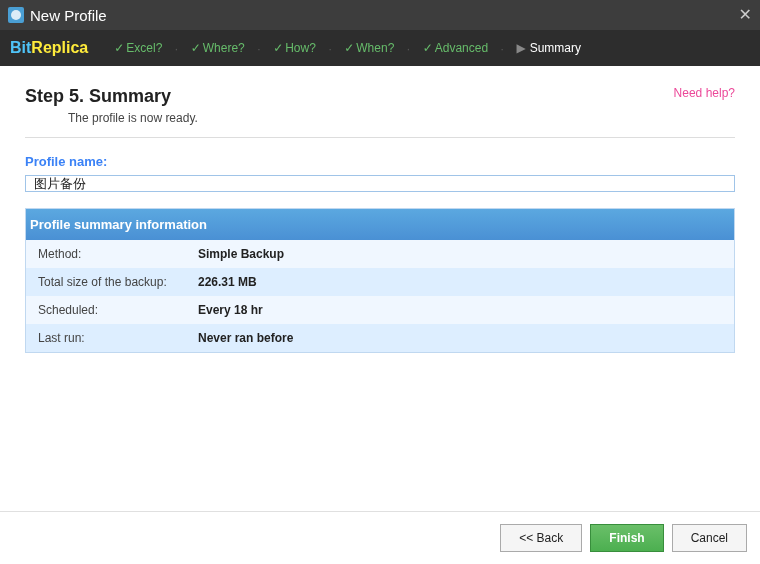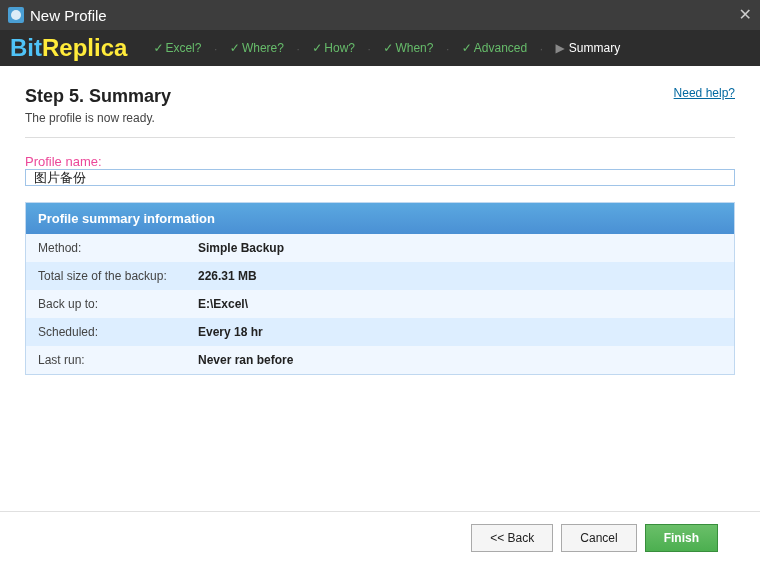--- a/index.html
+++ b/index.html
@@ -19,72 +19,72 @@
 
     
     .nav-bar {
       background: #2d2d2d;
       height: 36px;
       display: flex;
       align-items: center;
       padding: 0 10px;
       gap: 0;
     }
-    .nav-brand { color: #4fc3f7; font-size: 24px; font-weight: bold; margin-right: 20px; }
+    .nav-brand { color: #4fc3f7; font-size: 16px; font-weight: bold; margin-right: 20px; }
     .nav-brand span { color: #ffeb3b; }
     .nav-steps { display: flex; align-items: center; gap: 4px; }
     .nav-step { color: #aaaaaa; font-size: 12px; display: flex; align-items: center; gap: 2px; padding: 0 6px; }
     .nav-step.completed { color: #66bb6a; }
     .nav-step.active { color: #ffffff; }
     .nav-step .check { color: #66bb6a; }
     .nav-step .arrow { color: #888888; margin-right: 2px; }
     .nav-separator { color: #555; margin: 0 2px; }
 
     
     .main-content {
       background: #ffffff;
       margin: 0;
       padding: 20px 25px;
       height: calc(564px - 30px - 36px);
       position: relative;
     }
 
     .step-header { margin-bottom: 4px; }
     .step-title { font-size: 18px; font-weight: 600; color: #222; margin-bottom: 4px; }
-    .step-subtitle { font-size: 12px; color: #444; margin-bottom: 12px; }
-    .need-help { position: absolute; top: 20px; right: 25px; color: #0369a1; font-size: 12px; text-decoration: underline; cursor: pointer; }
+    .step-subtitle { font-size: 12px; color: #444; margin-bottom: 12px; margin-left: 43px; }
+    .need-help { position: absolute; top: 20px; right: 25px; color: #ec4899; font-size: 12px; cursor: pointer; }
 
     .divider { border: none; border-top: 1px solid #dddddd; margin: 10px 0 16px 0; }
 
-    .profile-name-label { font-size: 13px; font-weight: 400; color: #ec4899; }
+    .profile-name-label { font-size: 13px; font-weight: 700; color: #3b82f6; margin-bottom: 6px; }
     .profile-name-input {
       width: 100%; border: 1px solid #a0c4e8; padding: 0 8px;
       font-size: 13px; color: #222; background: #ffffff;
       outline: none; margin-bottom: 16px;
     }
 
     
     .summary-panel { border: 1px solid #c0d8f0; }
     .summary-header {
       background: linear-gradient(to bottom, #5ba8e0, #4a90d4);
       color: #ffffff; font-size: 13px; font-weight: 600;
-      padding: 8px 12px;
+      padding: 8px 4px;
     }
     .summary-table { width: 100%; border-collapse: collapse; }
     .summary-table tr:nth-child(odd) { background: #f0f7ff; }
     .summary-table tr:nth-child(even) { background: #ddeeff; }
     .summary-table td { padding: 7px 12px; font-size: 12px; color: #333; vertical-align: middle; }
     .summary-table td:first-child { color: #444; width: 160px; }
     .summary-table td:last-child { font-weight: 700; color: #222; }
 
     
     .footer {
       position: absolute; bottom: 0; left: 0; right: 0;
       background: #ffffff;
-      padding: 12px 42px;
+      padding: 12px 13px;
       display: flex; justify-content: flex-end; align-items: center;
       gap: 8px;
       border-top: 1px solid #e0e0e0;
     }
     .btn {
       padding: 6px 18px; font-size: 12px; cursor: pointer;
       border: 1px solid #aaa; background: #f5f5f5;
       color: #222; min-width: 70px;
     }
     .btn-primary {
@@ -164,35 +164,31 @@
       <tbody id="summary-tbody">
           <tr>
             <td>Method:</td>
             <td><strong>Simple Backup</strong></td>
           </tr>
           <tr>
             <td>Total size of the backup:</td>
             <td><strong>226.31 MB</strong></td>
           </tr>
           <tr>
-            <td>Back up to:</td>
-            <td><strong>E:\Excel\</strong></td>
-          </tr>
-          <tr>
             <td>Scheduled:</td>
             <td><strong>Every 18 hr</strong></td>
           </tr>
           <tr>
             <td>Last run:</td>
             <td><strong>Never ran before</strong></td>
           </tr>
         </tbody>
     </table>
   </div>
 
   
   <div class="footer">
     <button class="btn">&lt;&lt; Back</button>
+    <button class="btn btn-primary">Finish</button>
     <button class="btn">Cancel</button>
-    <button class="btn btn-primary">Finish</button>
   </div>
 
 </div>
 
 </body></html>

